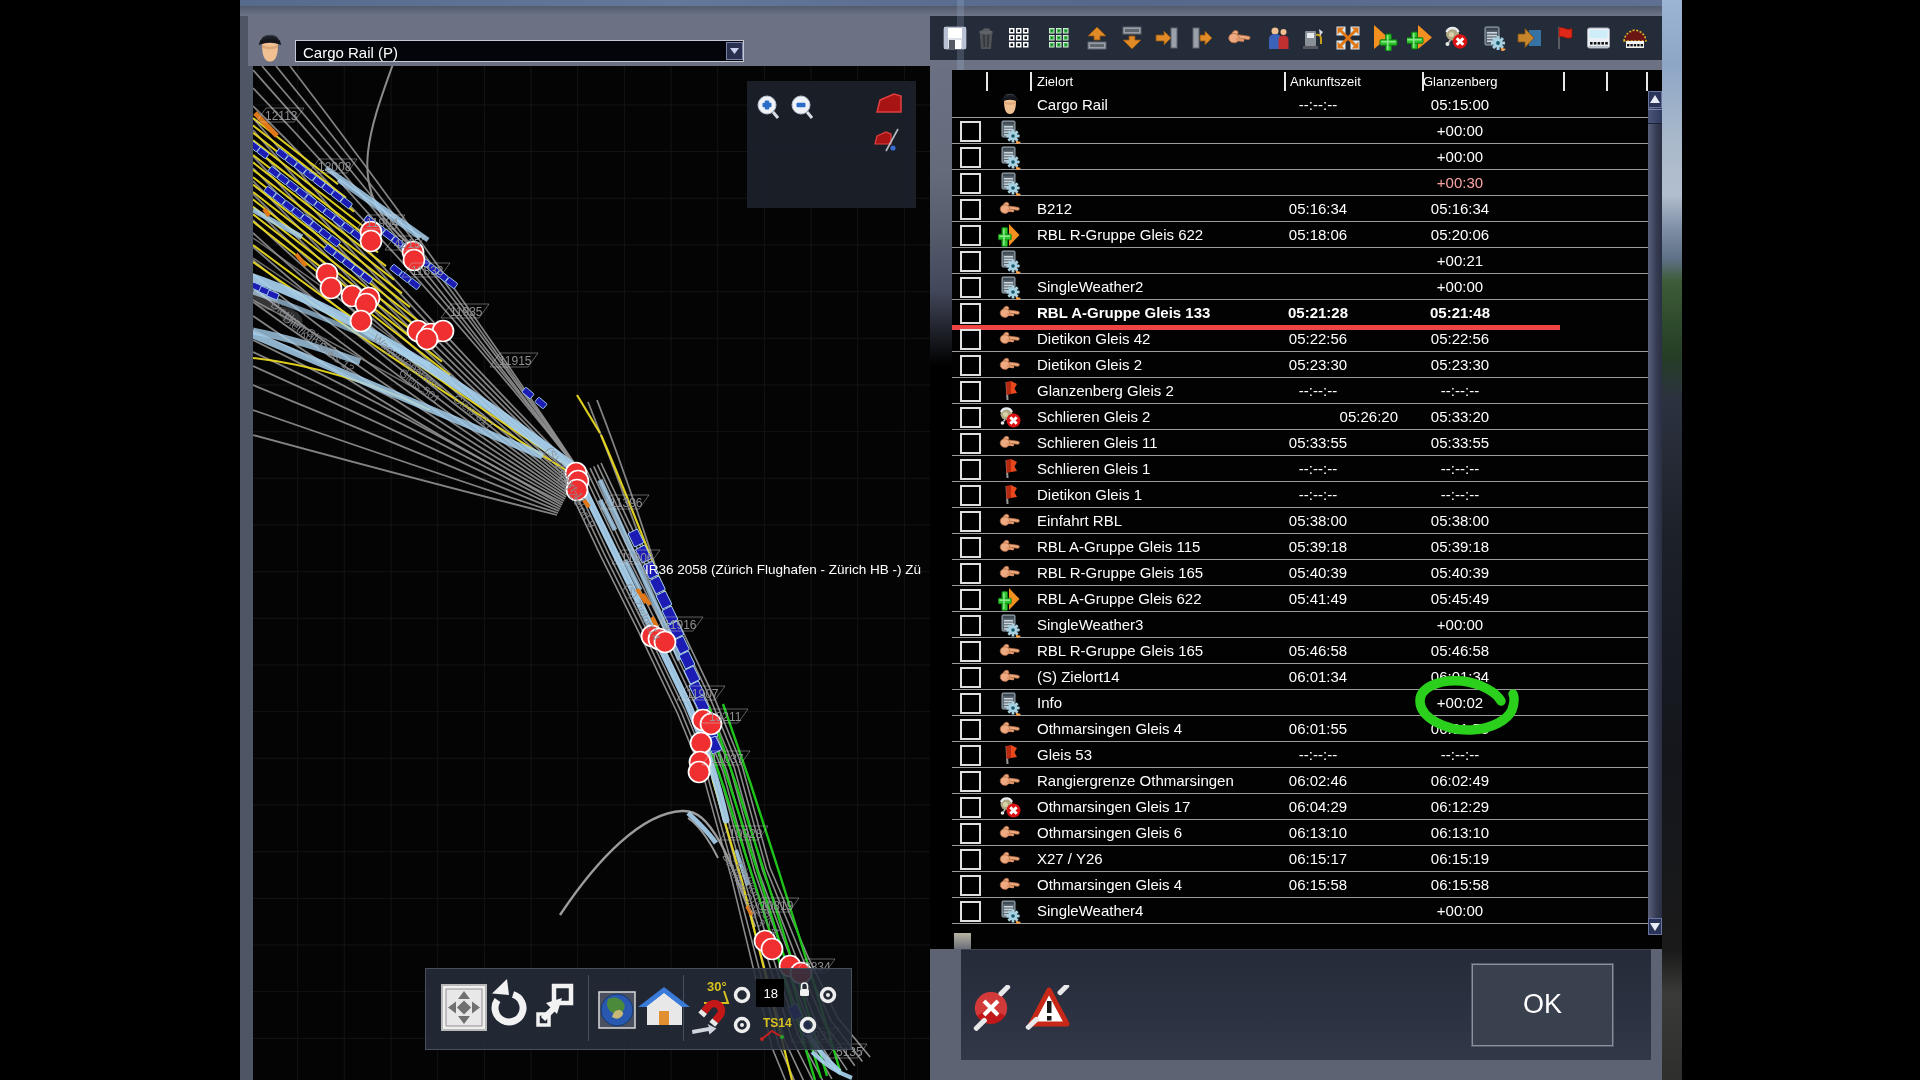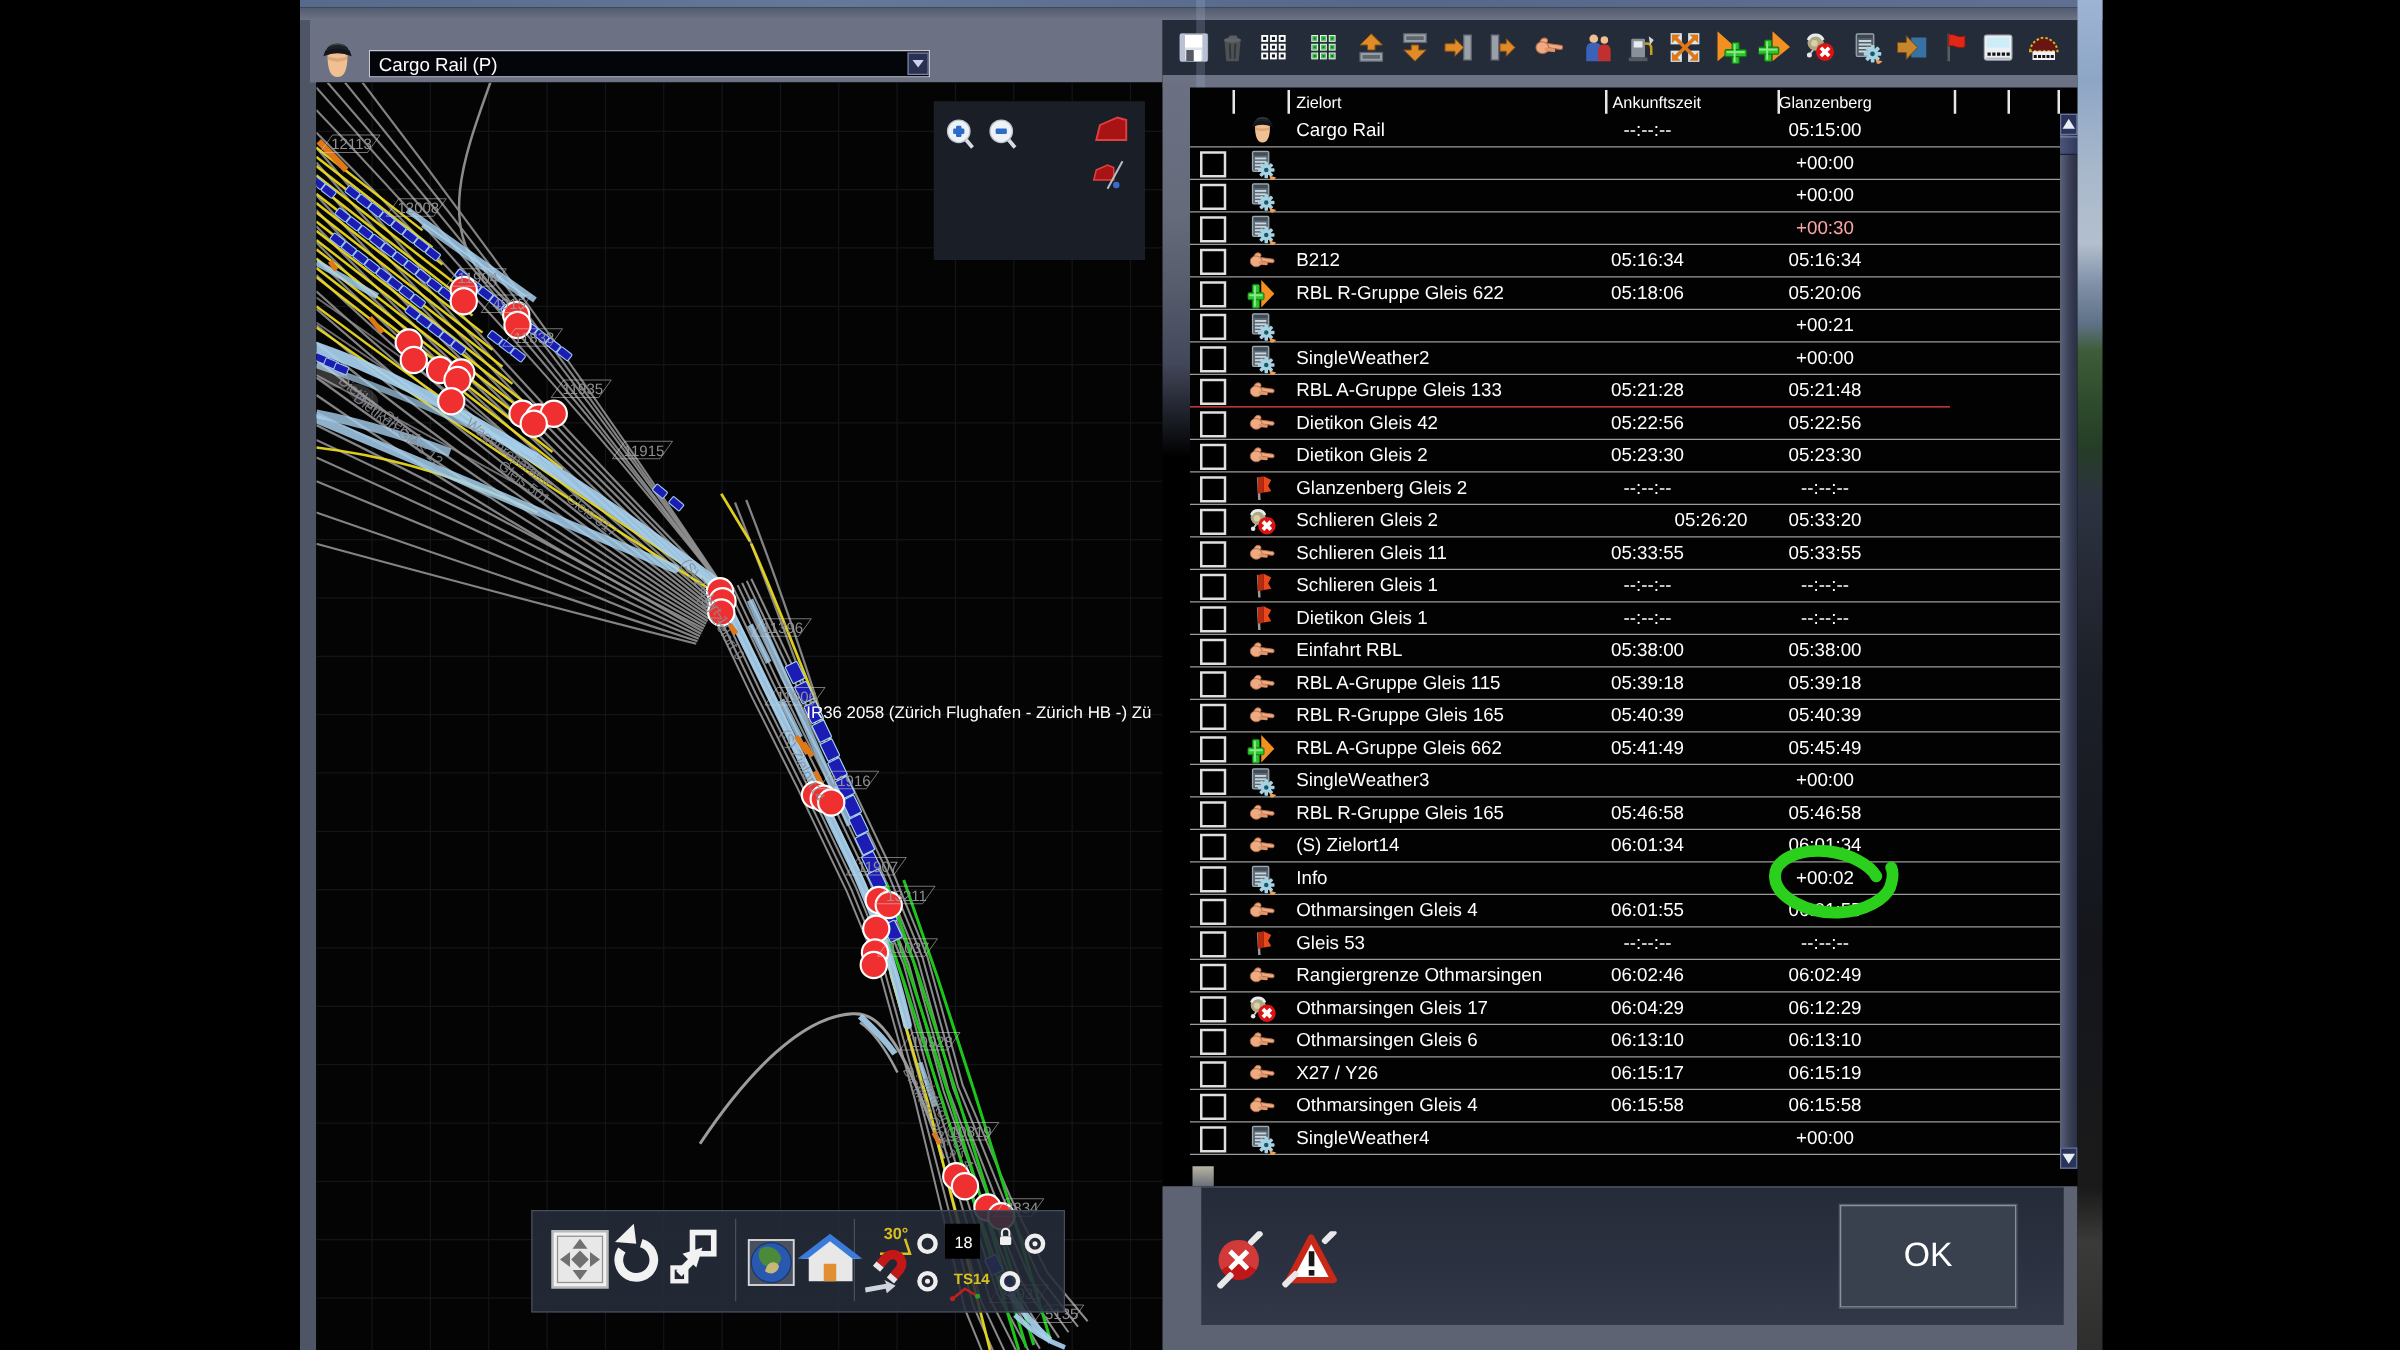--- a/index.html
+++ b/index.html
@@ -567,21 +567,21 @@
             <rect x="13.6" y="11.4" width="2.8" height="13.2" rx="0.6" transform="rotate(-45 15 18)"></rect>
           </g>
           <circle cx="15" cy="18" r="4.2" fill="#a8d2e2"></circle>
           <circle cx="15" cy="18" r="1.8" fill="#155a6a"></circle>
           <path d="M17.5,22.5 l5.5,1.5 l-4,3.5 z" fill="#f0a050"></path>
         </g>
       </svg></div>
     <div class="abs" style="left:85px;top:4px;font-size:15px;color:#fff;white-space:nowrap;">SingleWeather2</div>
     <div class="abs" style="left:428px;top:4px;width:160px;text-align:center;font-size:15px;color:#fff;">+00:00</div>
   </div>
-<div class="abs" style="left:952px;top:300px;width:608px;height:25px;border-bottom:1px solid #ef4444;">
+<div class="abs" style="left:952px;top:300px;width:608px;height:25px;border-bottom:5px solid #ef4444;font-weight:bold;">
     <div class="abs" style="left:8px;top:3px;width:17px;height:17px;border:2px solid #e0e0e0;background:#000;"></div>
     <div class="abs" style="left:46px;top:0px;width:24px;height:26px;"><svg width="24" height="26" viewBox="0 0 24 26">
         <g fill="#eeaa82" stroke="#b06a40" stroke-width="0.7" transform="rotate(8 12 13)">
           <path d="M4.6,10.8 q0.3,-3.6 3.1,-4 q2.2,-0.2 2.5,1.7 l-0.7,2.6 z"></path>
           <rect x="9" y="10.2" width="12.2" height="3" rx="1.5"></rect>
           <ellipse cx="7" cy="13.8" rx="4.7" ry="4.3"></ellipse>
           <rect x="9" y="13.2" width="7.5" height="2.6" rx="1.3" stroke="none" fill="#e09468"></rect>
         </g>
       </svg></div>
     <div class="abs" style="left:85px;top:4px;font-size:15px;color:#fff;white-space:nowrap;">RBL A-Gruppe Gleis 133</div>
@@ -724,21 +724,21 @@
     <div class="abs" style="left:8px;top:3px;width:17px;height:17px;border:2px solid #e0e0e0;background:#000;"></div>
     <div class="abs" style="left:46px;top:0px;width:24px;height:26px;"><svg width="24" height="26" viewBox="0 0 24 26">
         <path d="M11,2 L21.5,13 L11,24 Z" fill="#f49020"></path>
         <g>
           <rect x="3.9" y="5.5" width="5.6" height="19" rx="1" fill="#2cc42c" stroke="#0e7a0e" stroke-width="0.8"></rect>
           <rect x="0.2" y="12.2" width="13" height="5.6" rx="1" fill="#2cc42c" stroke="#0e7a0e" stroke-width="0.8"></rect>
           <rect x="5.1" y="6.7" width="1.6" height="16.6" fill="#8ae88a"></rect>
           <rect x="1.4" y="13.4" width="10.6" height="1.6" fill="#8ae88a"></rect>
         </g>
       </svg></div>
-    <div class="abs" style="left:85px;top:4px;font-size:15px;color:#fff;white-space:nowrap;">RBL A-Gruppe Gleis 662</div>
+    <div class="abs" style="left:85px;top:4px;font-size:15px;color:#fff;white-space:nowrap;">RBL A-Gruppe Gleis 622</div>
     <div class="abs" style="left:286px;top:4px;width:160px;text-align:center;font-size:15px;color:#fff;">05:41:49</div>
     <div class="abs" style="left:428px;top:4px;width:160px;text-align:center;font-size:15px;color:#fff;">05:45:49</div>
   </div>
 <div class="abs" style="left:952px;top:612px;width:696px;height:25px;border-bottom:1px solid #9c9c9c;">
     <div class="abs" style="left:8px;top:3px;width:17px;height:17px;border:2px solid #e0e0e0;background:#000;"></div>
     <div class="abs" style="left:46px;top:0px;width:24px;height:26px;"><svg width="24" height="26" viewBox="0 0 24 26">
         <rect x="4" y="3" width="13" height="16" rx="1" fill="#5e6a74" stroke="#9aa8b2" stroke-width="1"></rect>
         <rect x="5" y="4" width="11" height="2.5" fill="#404c56"></rect>
         <rect x="6" y="8" width="9" height="1.5" fill="#cad6de"></rect>
         <rect x="6" y="10.7" width="9" height="1.5" fill="#cad6de"></rect>

